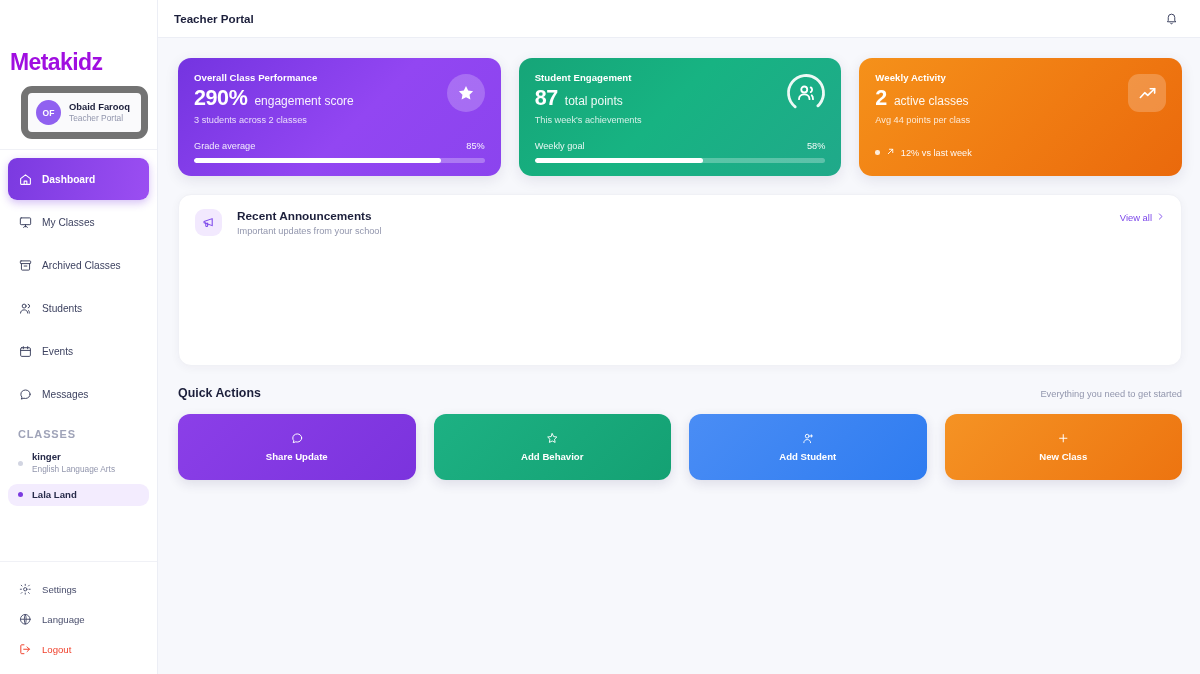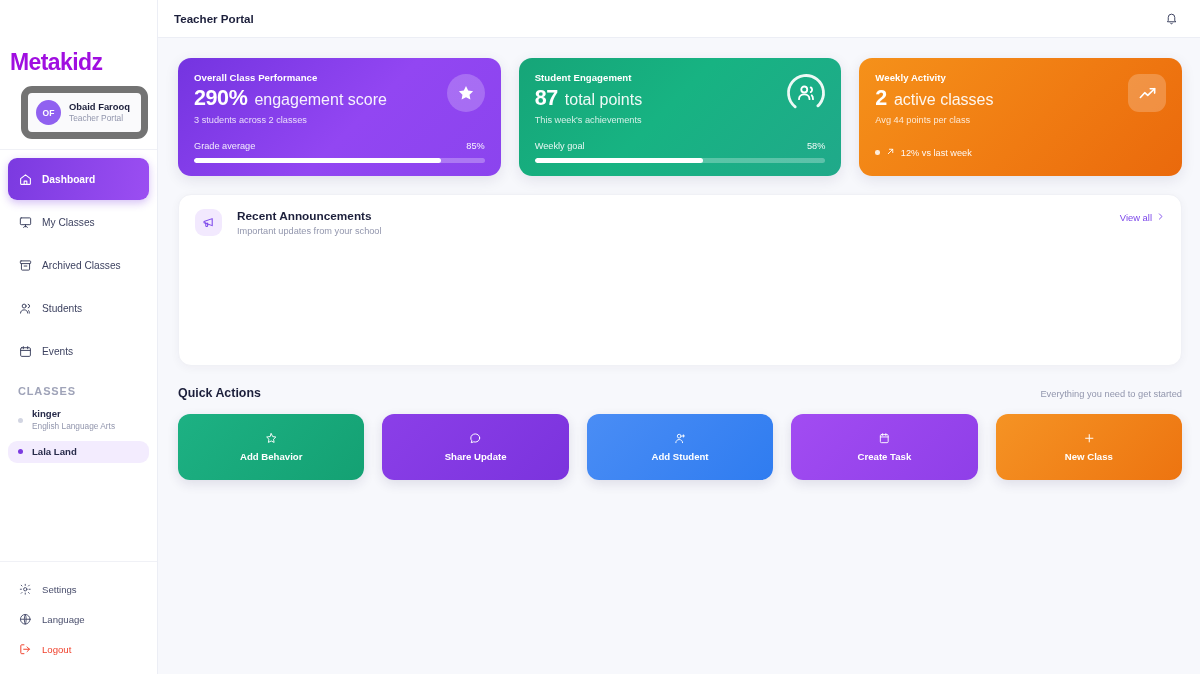--- a/index.html
+++ b/index.html
@@ -108,21 +108,21 @@
     padding: 14px 16px 13px 16px; position: relative;
     color: #fff; overflow: hidden;
     box-shadow: 0 4px 14px rgba(40,30,80,0.10);
   }
   .stat.purple { background: linear-gradient(135deg, #7434e0 0%, #9246f2 55%, #8b44ee 100%); }
   .stat.green  { background: linear-gradient(135deg, #16a578 0%, #17b382 45%, #20a98a 100%); }
   .stat.orange { background: linear-gradient(135deg, #f5911a 0%, #f07b12 55%, #ea690c 100%); }
   .stat-title { font-size: 9.6px; font-weight: 700; letter-spacing: 0.05px; }
   .stat-main { display: flex; align-items: baseline; gap: 7px; margin-top: 4px; }
   .stat-big { font-size: 21.5px; font-weight: 700; letter-spacing: -0.4px; line-height: 1.05; }
-  .stat-unit { font-size: 16px; color: rgba(255,255,255,0.93); }
+  .stat-unit { font-size: 12px; color: rgba(255,255,255,0.93); }
   .stat-sub { font-size: 9.2px; color: rgba(255,255,255,0.82); margin-top: 5px; }
   .stat-bar-row { display: flex; justify-content: space-between; align-items: center; position: absolute; left: 16px; right: 16px; bottom: 25px; }
   .stat-bar-label { font-size: 9.2px; color: rgba(255,255,255,0.9); }
   .stat-bar-val { font-size: 9.2px; color: rgba(255,255,255,0.95); }
   .stat-track { position: absolute; left: 16px; right: 16px; bottom: 13px; height: 5px; border-radius: 4px; background: rgba(255,255,255,0.28); overflow: hidden; }
   .stat-fill { height: 100%; border-radius: 4px; background: #ffffff; }
   .stat-badge {
     position: absolute; top: 16px; right: 16px;
     width: 38px; height: 38px; border-radius: 50%;
     background: rgba(255,255,255,0.22);
@@ -249,20 +249,28 @@
       <div class="nav-item">
         <span class="ico">
           <svg viewBox="0 0 24 24" fill="none" stroke="currentColor" stroke-width="1.8" stroke-linecap="round" stroke-linejoin="round">
               <rect x="3" y="5" width="18" height="16" rx="2"></rect>
               <path d="M3 10h18M8 3v4M16 3v4"></path>
             </svg>
         </span>
         <span>Events</span>
       </div>
 
+      <div class="nav-item">
+        <span class="ico">
+          <svg viewBox="0 0 24 24" fill="none" stroke="currentColor" stroke-width="1.8" stroke-linecap="round" stroke-linejoin="round">
+              <path d="M20.5 11.5c0 4.4-3.8 7.8-8.5 7.8-1 0-2-.15-2.9-.43L4.2 20.5l1.3-3.6A7.4 7.4 0 0 1 3.5 11.5c0-4.4 3.8-7.8 8.5-7.8s8.5 3.4 8.5 7.8z"></path>
+            </svg>
+        </span>
+        <span>Messages</span>
+      </div>
     </nav>
 
     <div class="section-label">CLASSES</div>
 
     <div class="class-item">
       <span class="dot"></span>
       <div>
         <div class="class-name">kinger</div>
         <div class="class-sub">English Language Arts</div>
       </div>
@@ -421,58 +429,49 @@
 
       </div>
 
       <div class="qa-head">
         <div class="qa-title">Quick Actions</div>
         <div class="qa-note">Everything you need to get started</div>
       </div>
 
       <div class="qa-grid">
 
+        <button class="qa-btn qa-1">
+          <span class="qa-ico">
+            <svg viewBox="0 0 24 24" fill="none" stroke="#ffffff" stroke-width="1.9" stroke-linecap="round" stroke-linejoin="round">
+                <path d="M20.5 11.5c0 4.4-3.8 7.8-8.5 7.8-1 0-2-.15-2.9-.43L4.2 20.5l1.3-3.6A7.4 7.4 0 0 1 3.5 11.5c0-4.4 3.8-7.8 8.5-7.8s8.5 3.4 8.5 7.8z"></path>
+              </svg>
+          </span>
+          <span class="qa-label">Share Update</span>
+        </button>
+
         <button class="qa-btn qa-2">
           <span class="qa-ico">
             <svg viewBox="0 0 24 24" fill="none" stroke="#ffffff" stroke-width="1.8" stroke-linecap="round" stroke-linejoin="round">
                 <path d="M12 3.2l2.7 5.6 6.1.85-4.4 4.25 1.1 6.1L12 17.2l-5.5 2.8 1.1-6.1L3.2 9.65l6.1-.85z"></path>
               </svg>
           </span>
           <span class="qa-label">Add Behavior</span>
-        </button>
-
-        <button class="qa-btn qa-1">
-          <span class="qa-ico">
-            <svg viewBox="0 0 24 24" fill="none" stroke="#ffffff" stroke-width="1.9" stroke-linecap="round" stroke-linejoin="round">
-                <path d="M20.5 11.5c0 4.4-3.8 7.8-8.5 7.8-1 0-2-.15-2.9-.43L4.2 20.5l1.3-3.6A7.4 7.4 0 0 1 3.5 11.5c0-4.4 3.8-7.8 8.5-7.8s8.5 3.4 8.5 7.8z"></path>
-              </svg>
-          </span>
-          <span class="qa-label">Share Update</span>
         </button>
 
         <button class="qa-btn qa-3">
           <span class="qa-ico">
             <svg viewBox="0 0 24 24" fill="none" stroke="#ffffff" stroke-width="1.8" stroke-linecap="round" stroke-linejoin="round">
                 <circle cx="10" cy="8" r="3.6"></circle>
                 <path d="M3.5 20.5c0-3.7 2.9-6 6.5-6s6.5 2.3 6.5 6"></path>
                 <path d="M18 5.5v4.2M15.9 7.6h4.2"></path>
               </svg>
           </span>
           <span class="qa-label">Add Student</span>
         </button>
 
-        <button class="qa-btn qa-4">
-          <span class="qa-ico">
-            <svg viewBox="0 0 24 24" fill="none" stroke="#ffffff" stroke-width="1.8" stroke-linecap="round" stroke-linejoin="round">
-                <rect x="4.5" y="5" width="15" height="15.5" rx="2"></rect>
-                <path d="M4.5 9.5h15M9 3.2v3.4M15 3.2v3.4"></path>
-              </svg>
-          </span>
-          <span class="qa-label">Create Task</span>
-        </button>
 
         <button class="qa-btn qa-5">
           <span class="qa-ico">
             <svg viewBox="0 0 24 24" fill="none" stroke="#ffffff" stroke-width="1.9" stroke-linecap="round">
                 <path d="M12 5v14M5 12h14"></path>
               </svg>
           </span>
           <span class="qa-label">New Class</span>
         </button>
       </div>

